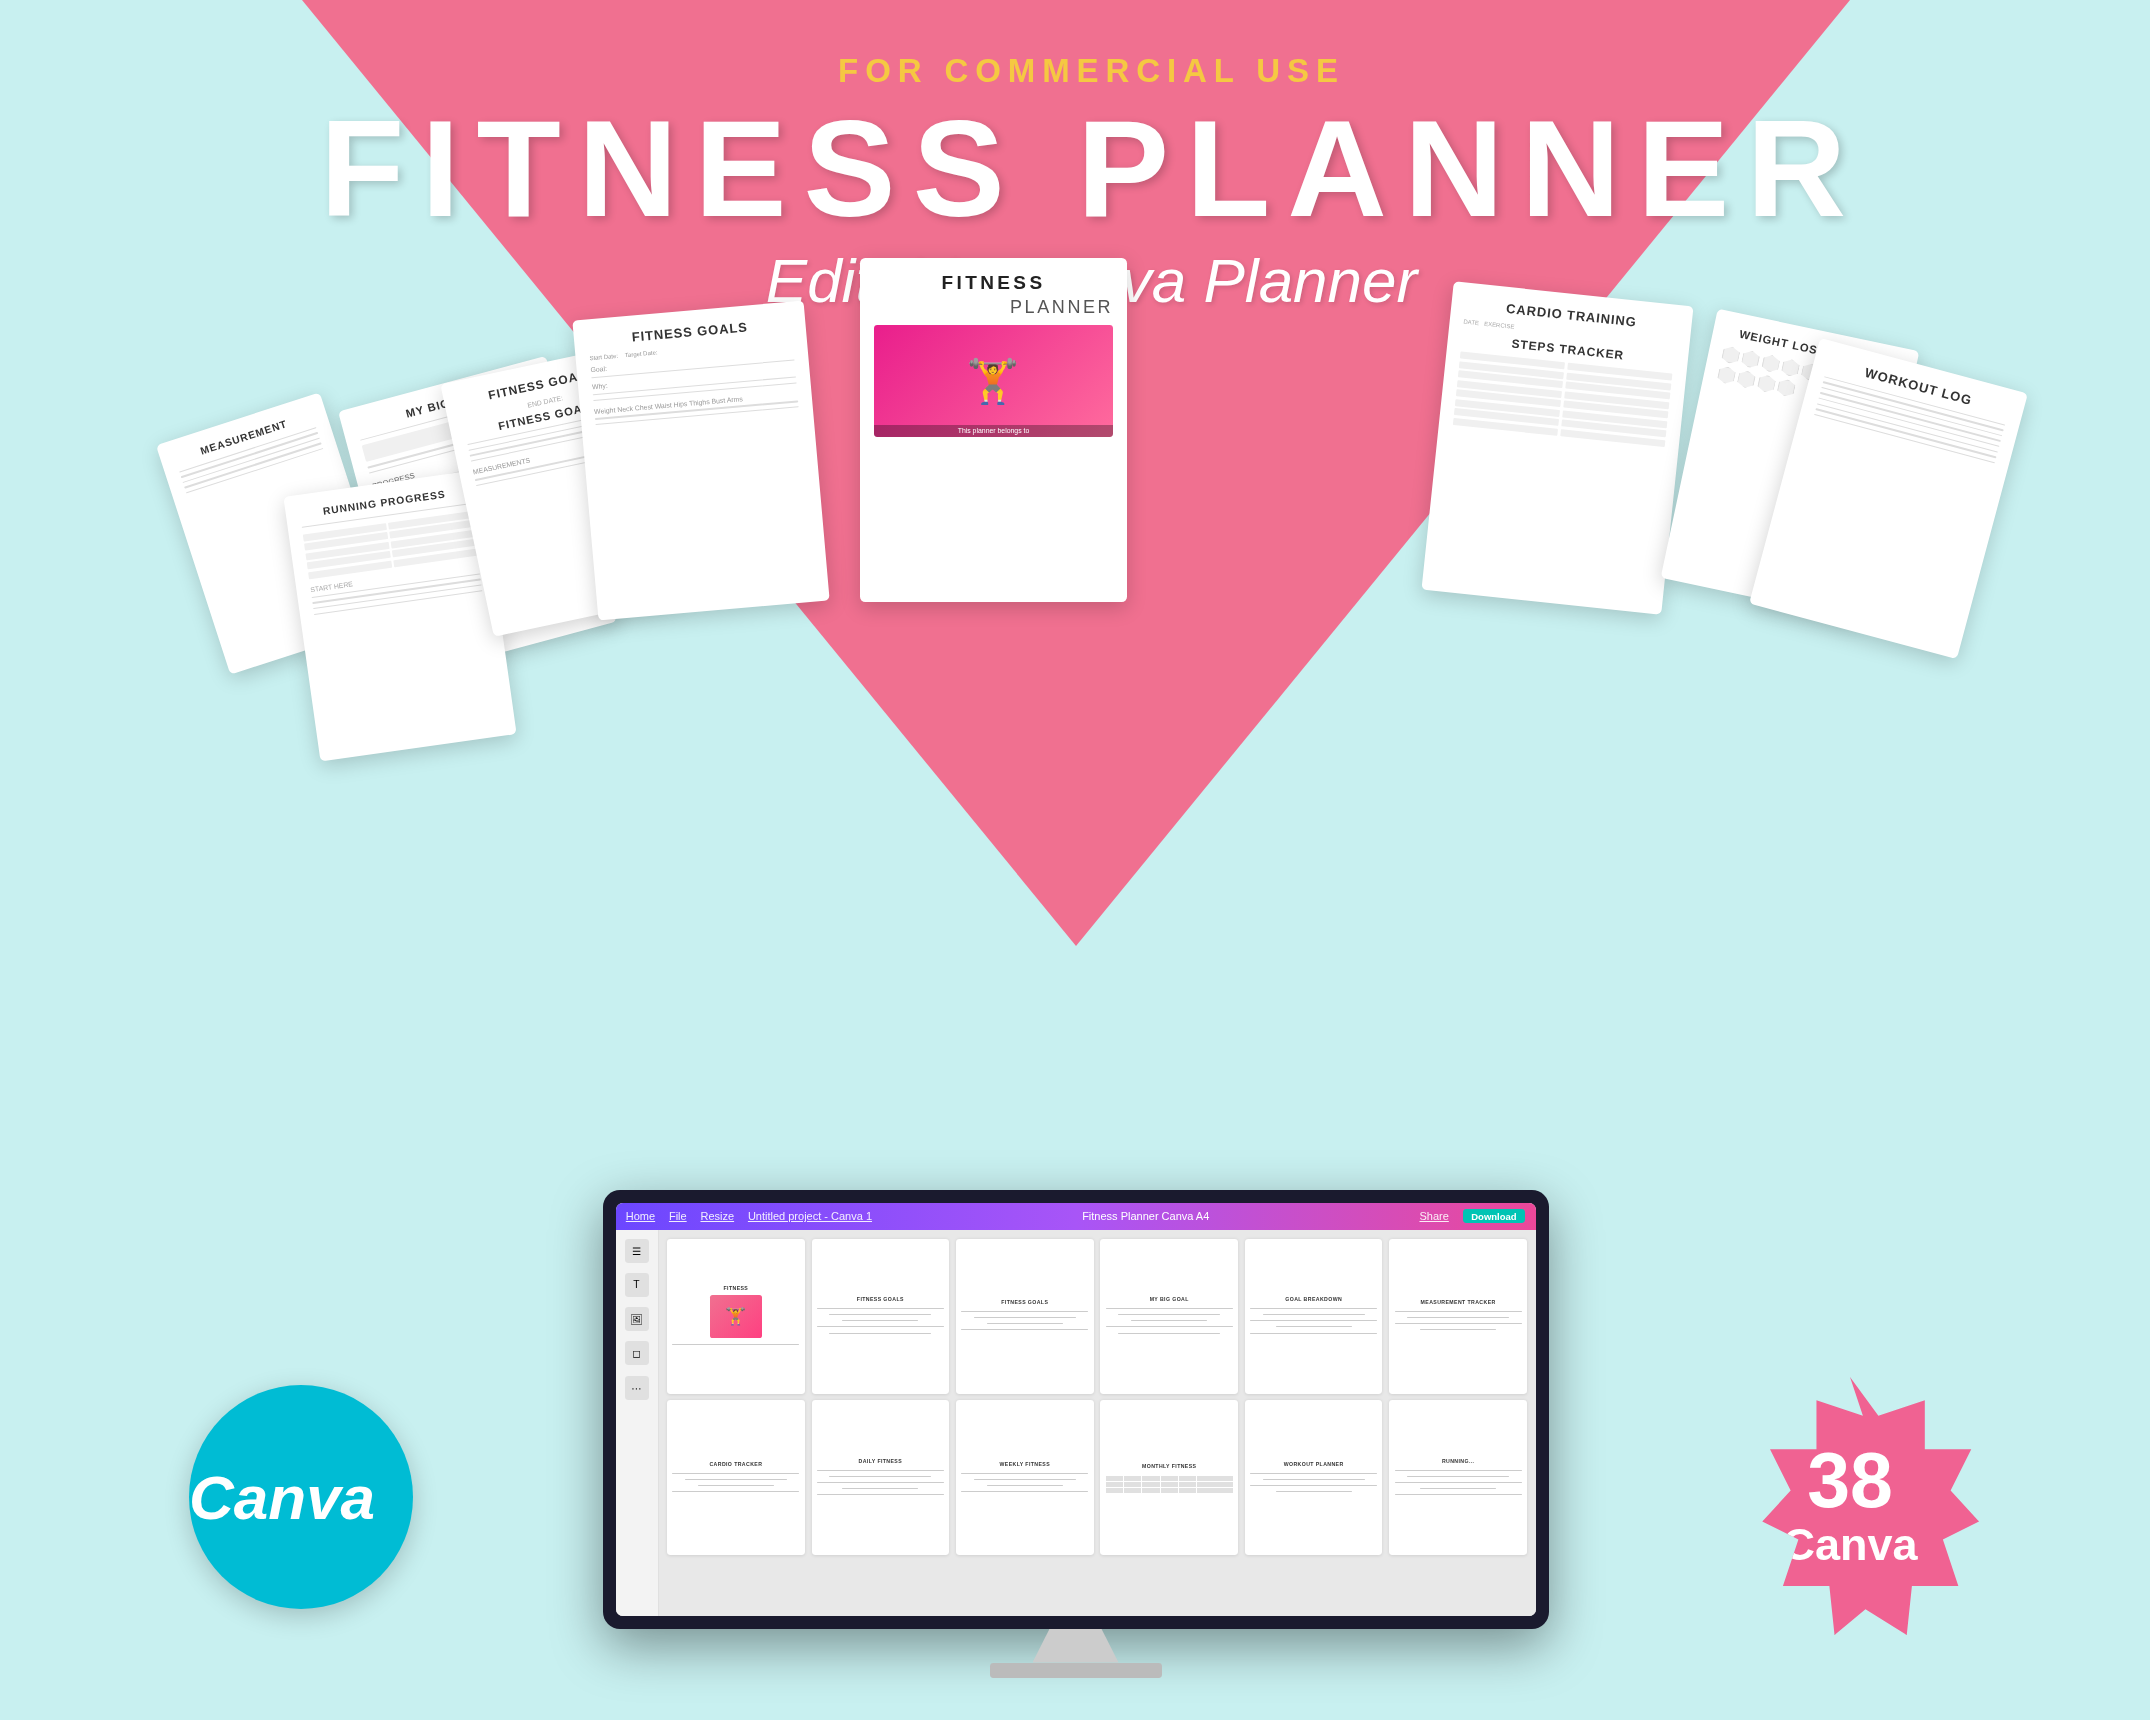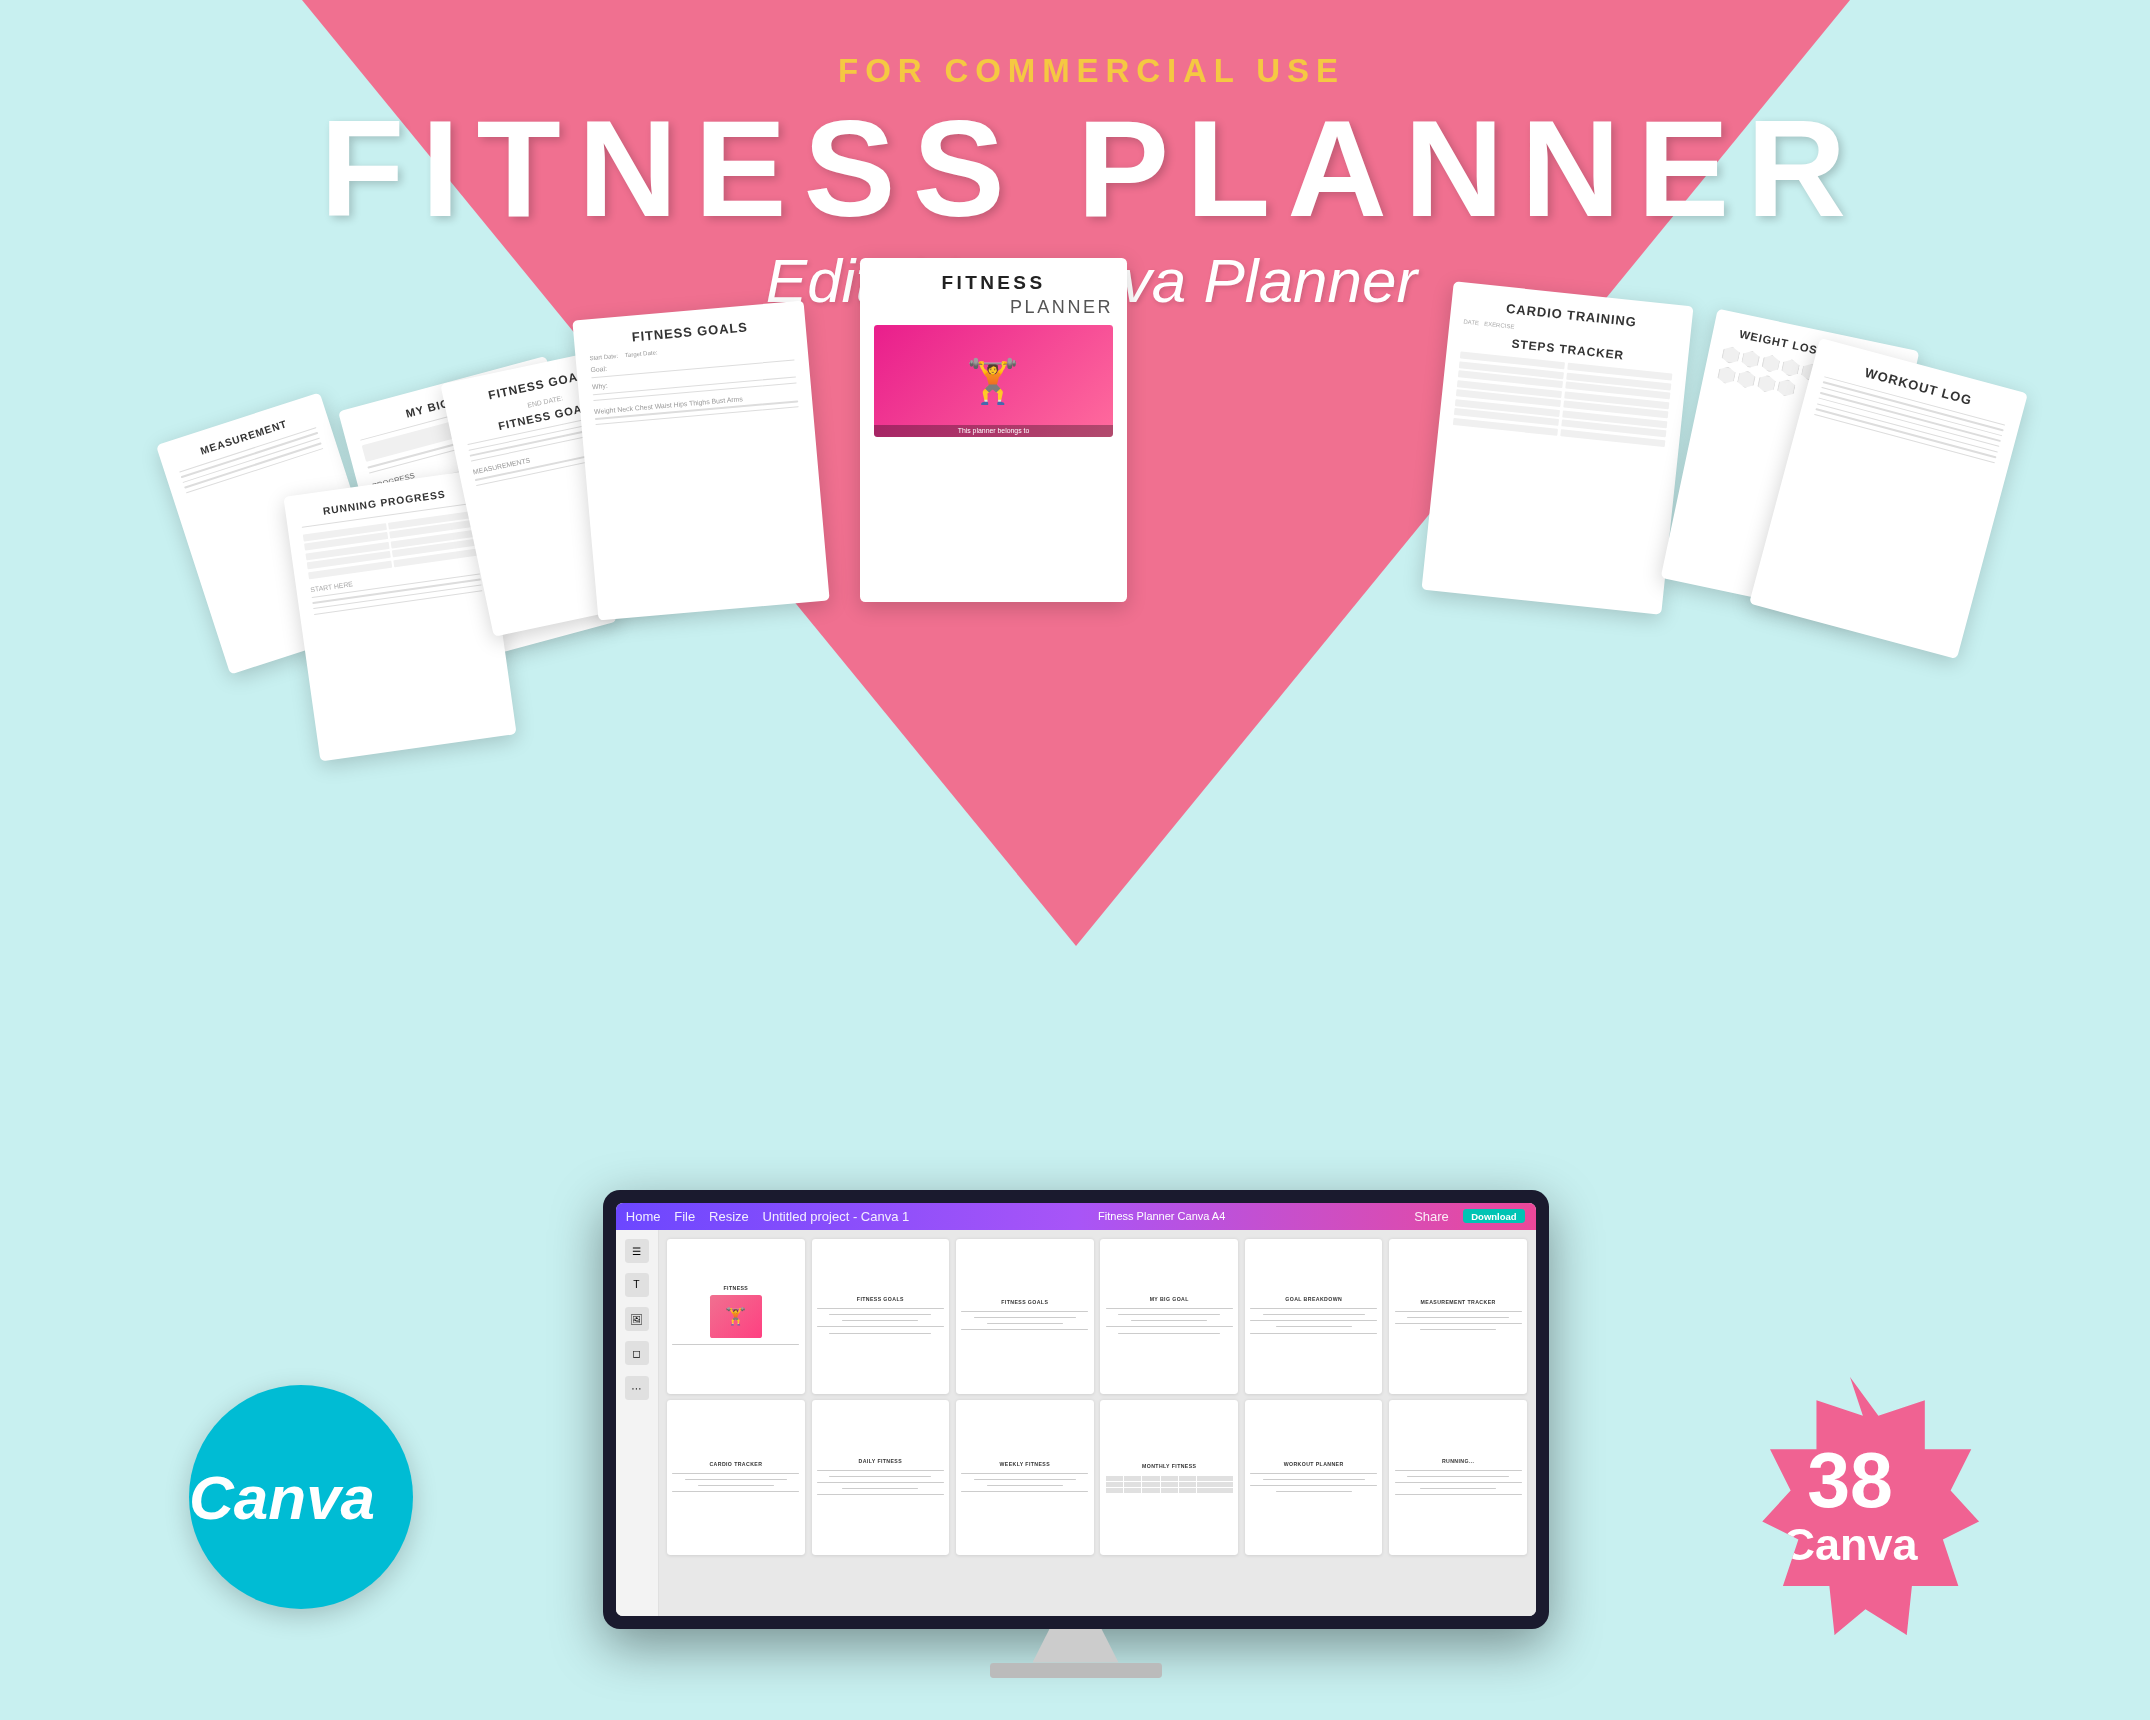--- a/index.html
+++ b/index.html
@@ -93,22 +93,23 @@
       background: linear-gradient(90deg, #6c47ff, #a855f7, #ec4899);
       height: 27.5px;
       display: flex;
       align-items: center;
       padding: 0 10.3px;
       gap: 13.8px;
     }
 
     .canva-nav-item {
       color: white;
-      font-size: 13px;
+      font-size: 11px;
       opacity: 0.9;
+      text-decoration: underline;
     }
 
     .canva-title-bar {
       color: white;
       font-size: 11px;
       flex: 1;
       text-align: center;
     }
 
     .canva-download-btn {

